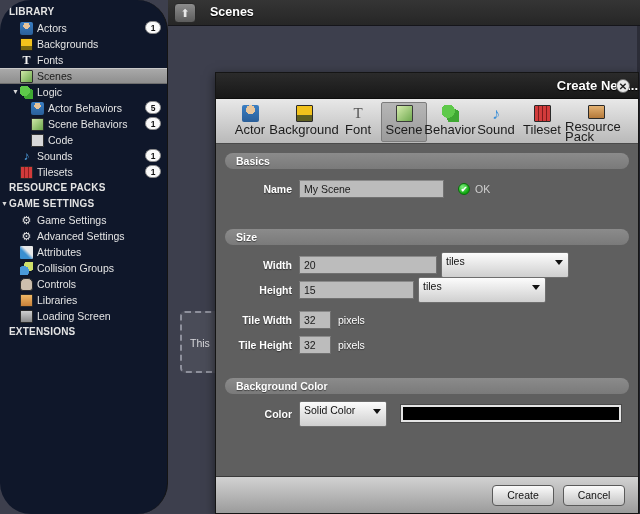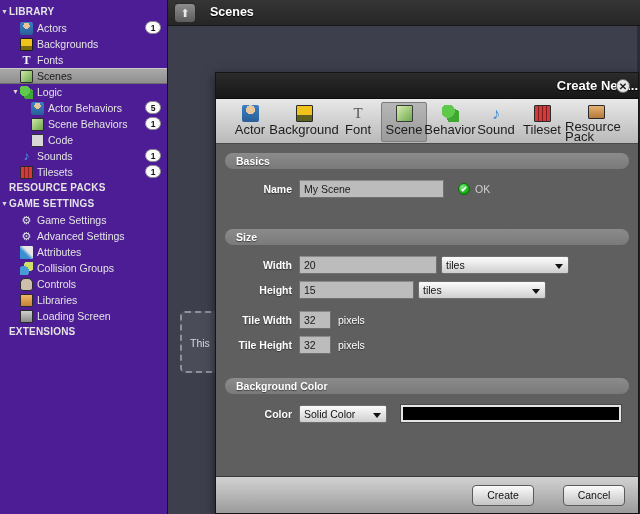--- a/index.html
+++ b/index.html
@@ -8,24 +8,25 @@
     font-family: "Liberation Sans", sans-serif;
     overflow: hidden;
     background: #3d3f4d;
   }
   #app { position: relative; width: 640px; height: 514px; }
 
   
   #sidebar {
     position: absolute; left: 0; top: 0;
     width: 168px; height: 514px;
-    background: #4c1d95;
+    background: #0f172a;
     border-right: 1px solid #141414;
     overflow: hidden;
     padding-top: 4px;
+    border-radius: 31px;
   }
   .tree-row {
     position: relative;
     height: 16px;
     display: flex;
     align-items: center;
     color: #e4e4e4;
     font-size: 10.5px;
     white-space: nowrap;
   }
@@ -224,21 +225,21 @@
   }
   .f-input {
     height: 18px;
     background: #bcbcbc;
     border: 1px solid #707070;
     border-top-color: #8a8a8a;
     color: #1a1a1a; font-size: 10.5px;
     line-height: 16px; padding: 0 4px;
   }
   .f-select {
-    height: 18px;
+    height: 26px;
     background: linear-gradient(#fcfcfc,#cfcfcf);
     border: 1px solid #6e6e6e;
     border-radius: 2px;
     color: #121212; font-size: 10.5px;
     line-height: 16px; padding: 0 4px;
     position: relative;
   }
   .f-select .arw {
     position: absolute; right: 5px; top: 7px;
     width: 0; height: 0;
@@ -267,21 +268,20 @@
   }
 
   #dlg-footer {
     position: absolute; left: 0; bottom: 0;
     width: 100%; height: 37px;
     background: linear-gradient(#d2d2d2,#9b9b9b);
     border-top: 1px solid #3a3a3a;
     display: flex; align-items: center;
     justify-content: flex-end;
     padding-right: 13px;
-    gap: 20px;
   }
   .dlg-btn {
     width: 62px; height: 21px;
     background: linear-gradient(#fbfbfb,#c4c4c4);
     border: 1px solid #5a5a5a;
     border-radius: 4px;
     color: #121212; font-size: 10.5px;
     text-align: center; line-height: 19px;
     margin-left: 9px;
   }

